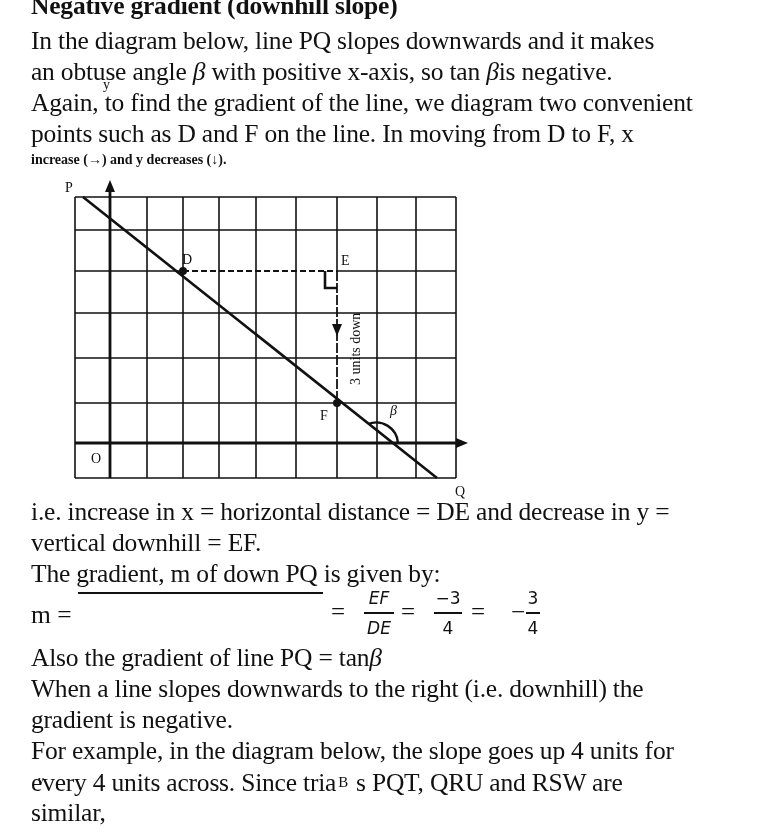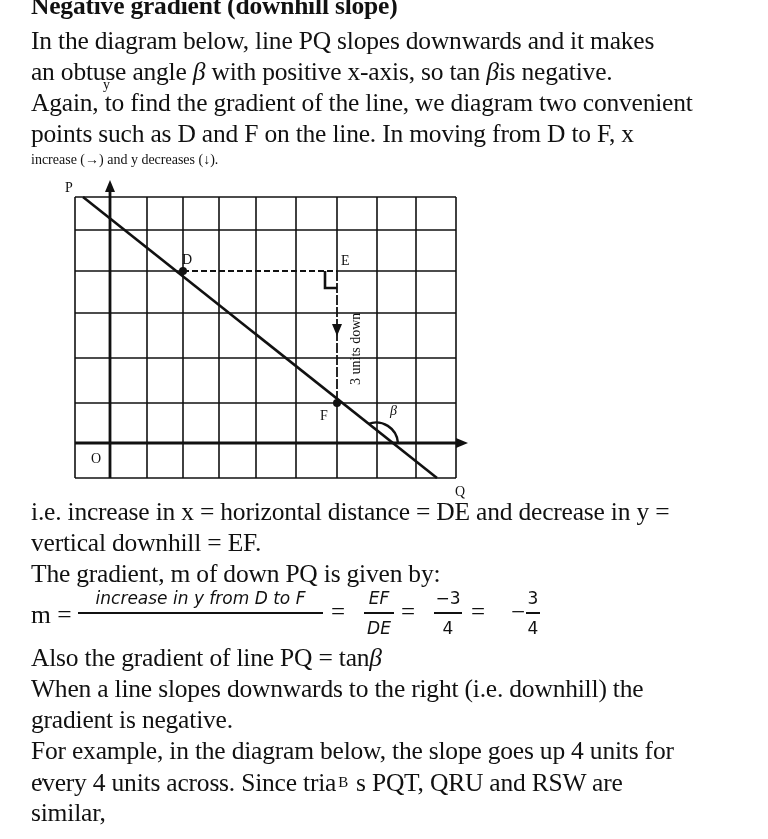--- a/index.html
+++ b/index.html
@@ -6,21 +6,21 @@
   body {
     width: 768px; height: 839px; position: relative; overflow: hidden;
     font-family: "Liberation Serif", "DejaVu Serif", serif;
     color: #111111;
   }
   .line {
     position: absolute; left: 31px; white-space: nowrap;
     font-size: 25.5px; line-height: 30px; letter-spacing: -0.2px;
   }
   .title { font-weight: bold; top: -9px; }
-  .small { font-size: 14px; line-height: 16px; top: 152px; letter-spacing: 0; }
+  .small { font-size: 14px; line-height: 16px; top: 152px; letter-spacing: 0; font-weight: bold; }
   .beta { font-style: italic; }
   .overlay-y {
     position: absolute; left: 103px; top: 78px; font-size: 14px; line-height: 14px;
   }
   .diagram { position: absolute; left: 0; top: 0; }
   .formula {
     position: absolute; left: 31px; top: 588px; height: 56px; width: 600px;
     font-size: 25.5px;
   }
   .f-m { position: absolute; left: 0; top: 12px; }
@@ -106,21 +106,20 @@
   </g>
 </svg>
 
 <div class="line" style="top:497px">i.e. increase in x = horizontal distance = DE and decrease in y =</div>
 <div class="line" style="top:528px">vertical downhill = EF.</div>
 <div class="line" style="top:559px">The gradient, m of down PQ is given by:</div>
 
 <div class="formula">
   <span class="f-m">m =</span>
   <span class="frac" style="left:47px; width:245px">
-    <span class="num">increase in y from D to F</span>
     <span class="bar"></span>
   </span>
   <span class="eq" style="left:300px">=</span>
   <span class="frac" style="left:333px; width:30px">
     <span class="num">EF</span>
     <span class="bar"></span>
     <span class="den">DE</span>
   </span>
   <span class="eq" style="left:370px">=</span>
   <span class="frac upright" style="left:403px; width:28px">

